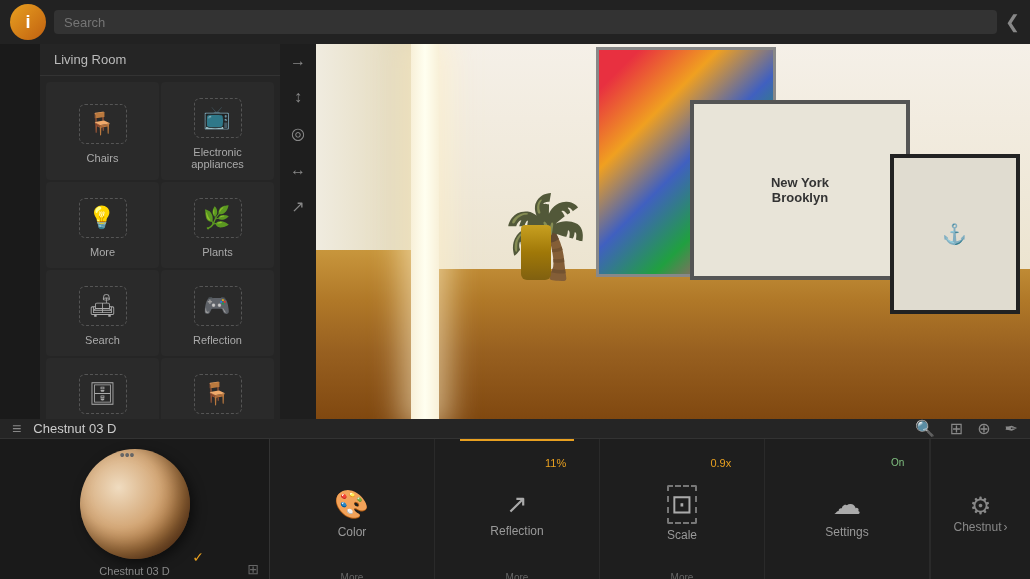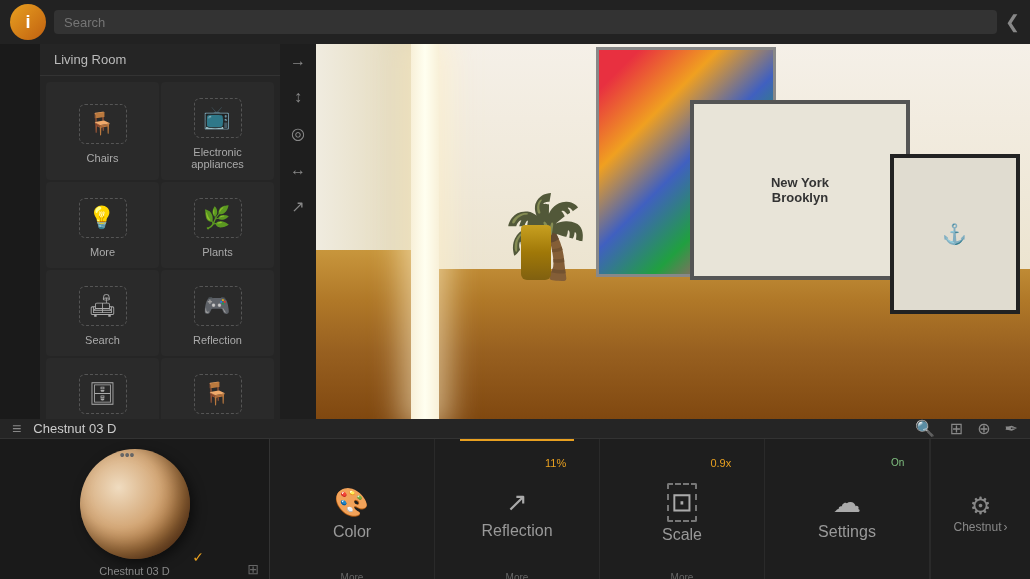--- a/index.html
+++ b/index.html
@@ -324,21 +324,21 @@
       top: 0; left: 15%; right: 15%;
       height: 2px;
       background: #e8a020;
     }
     .control-icon {
       font-size: 28px;
       color: #aaa;
       margin-bottom: 4px;
     }
     .control-label {
-      font-size: 16px;
+      font-size: 12px;
       color: #999;
     }
     .control-value {
       font-size: 11px;
       color: #e8a020;
       position: absolute;
       top: 18px;
       right: 20%;
     }
     .control-more {

